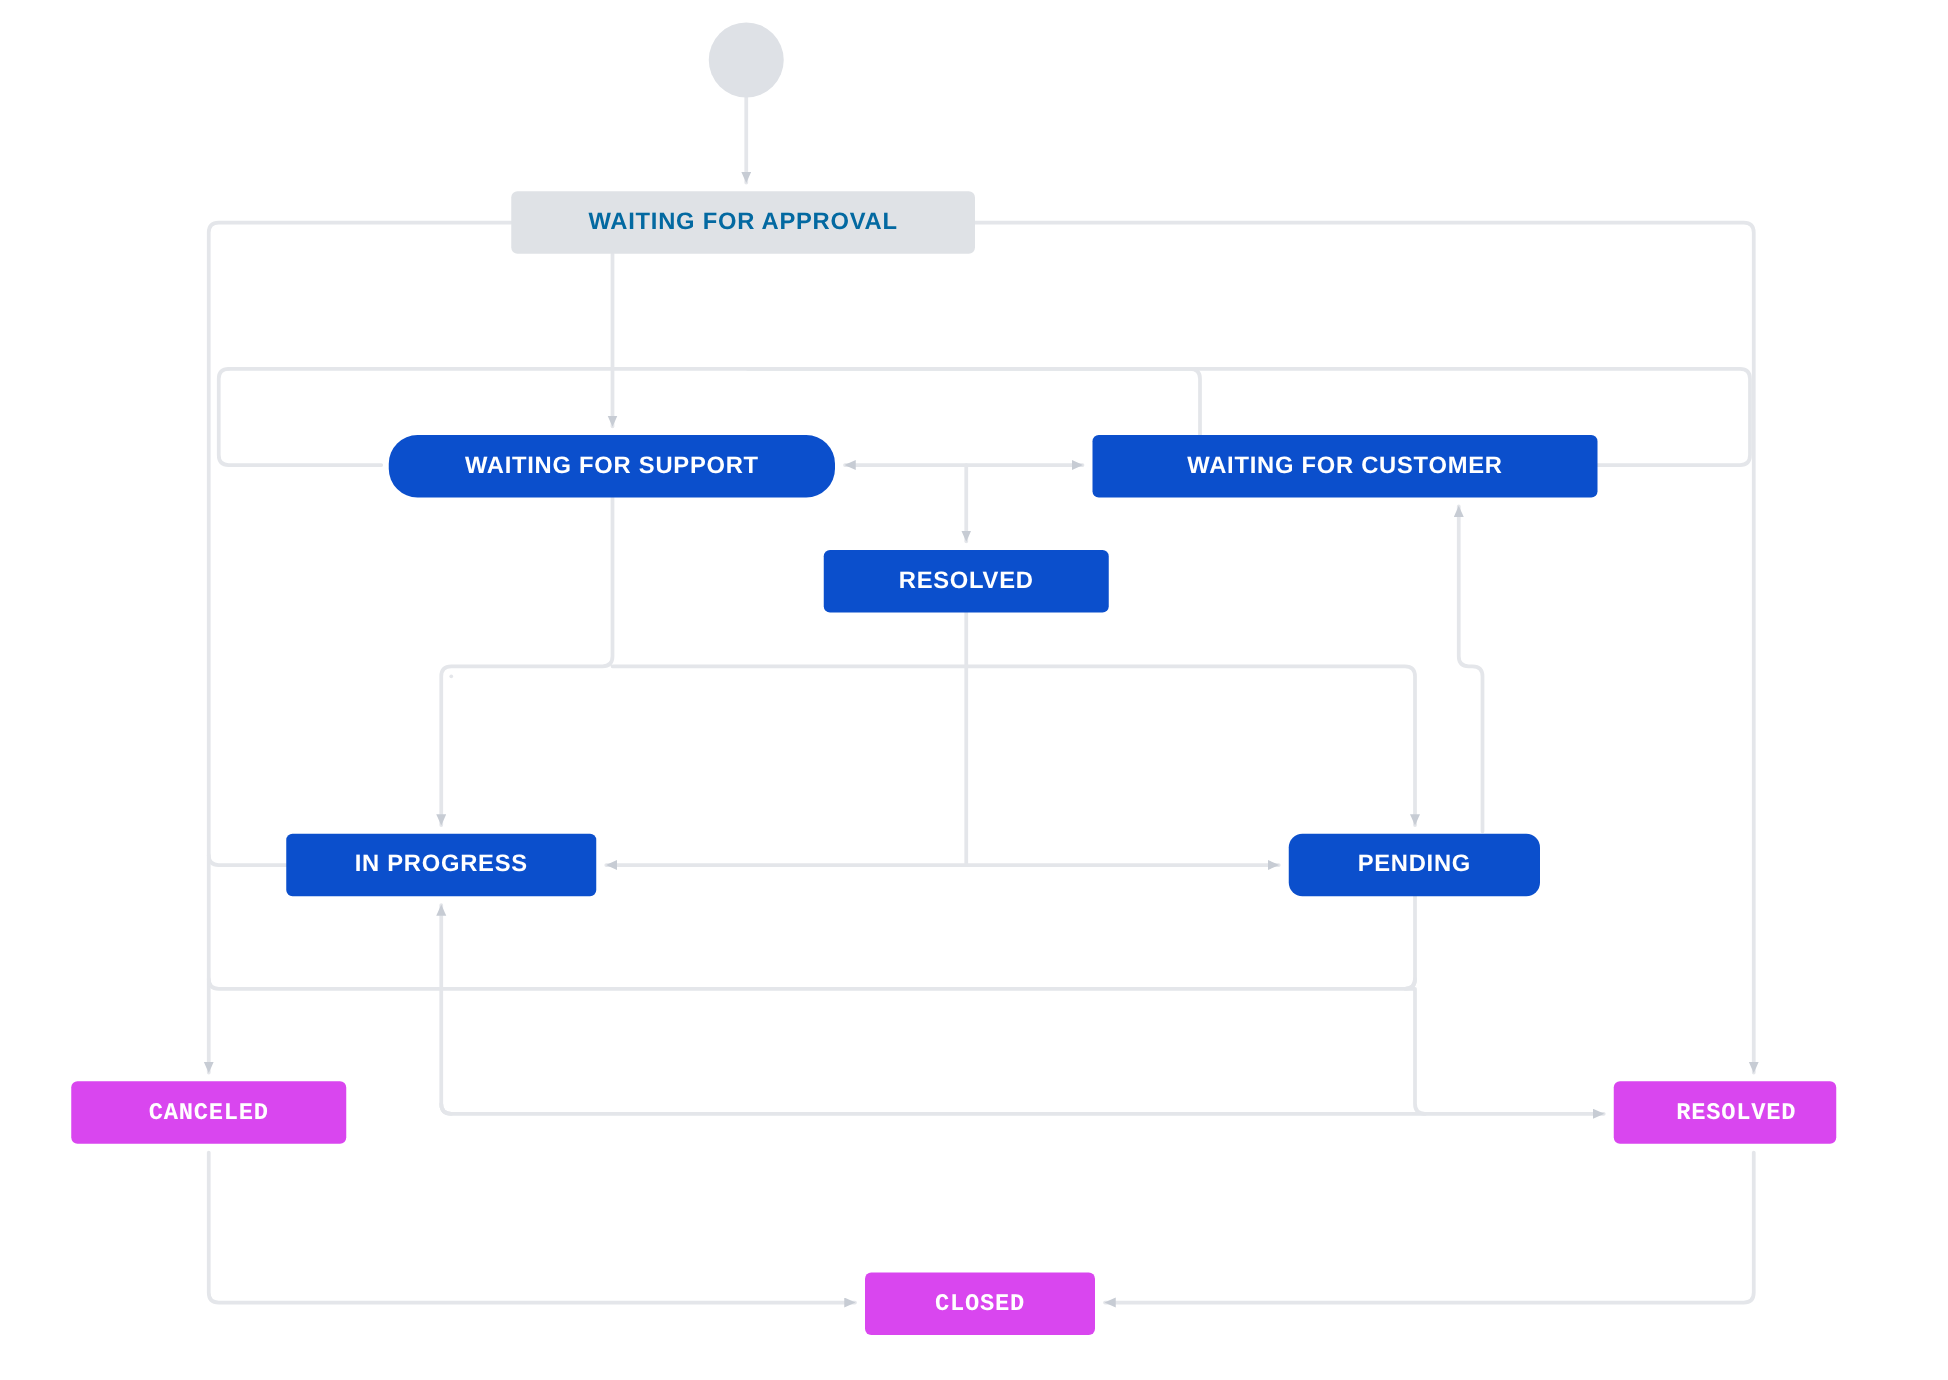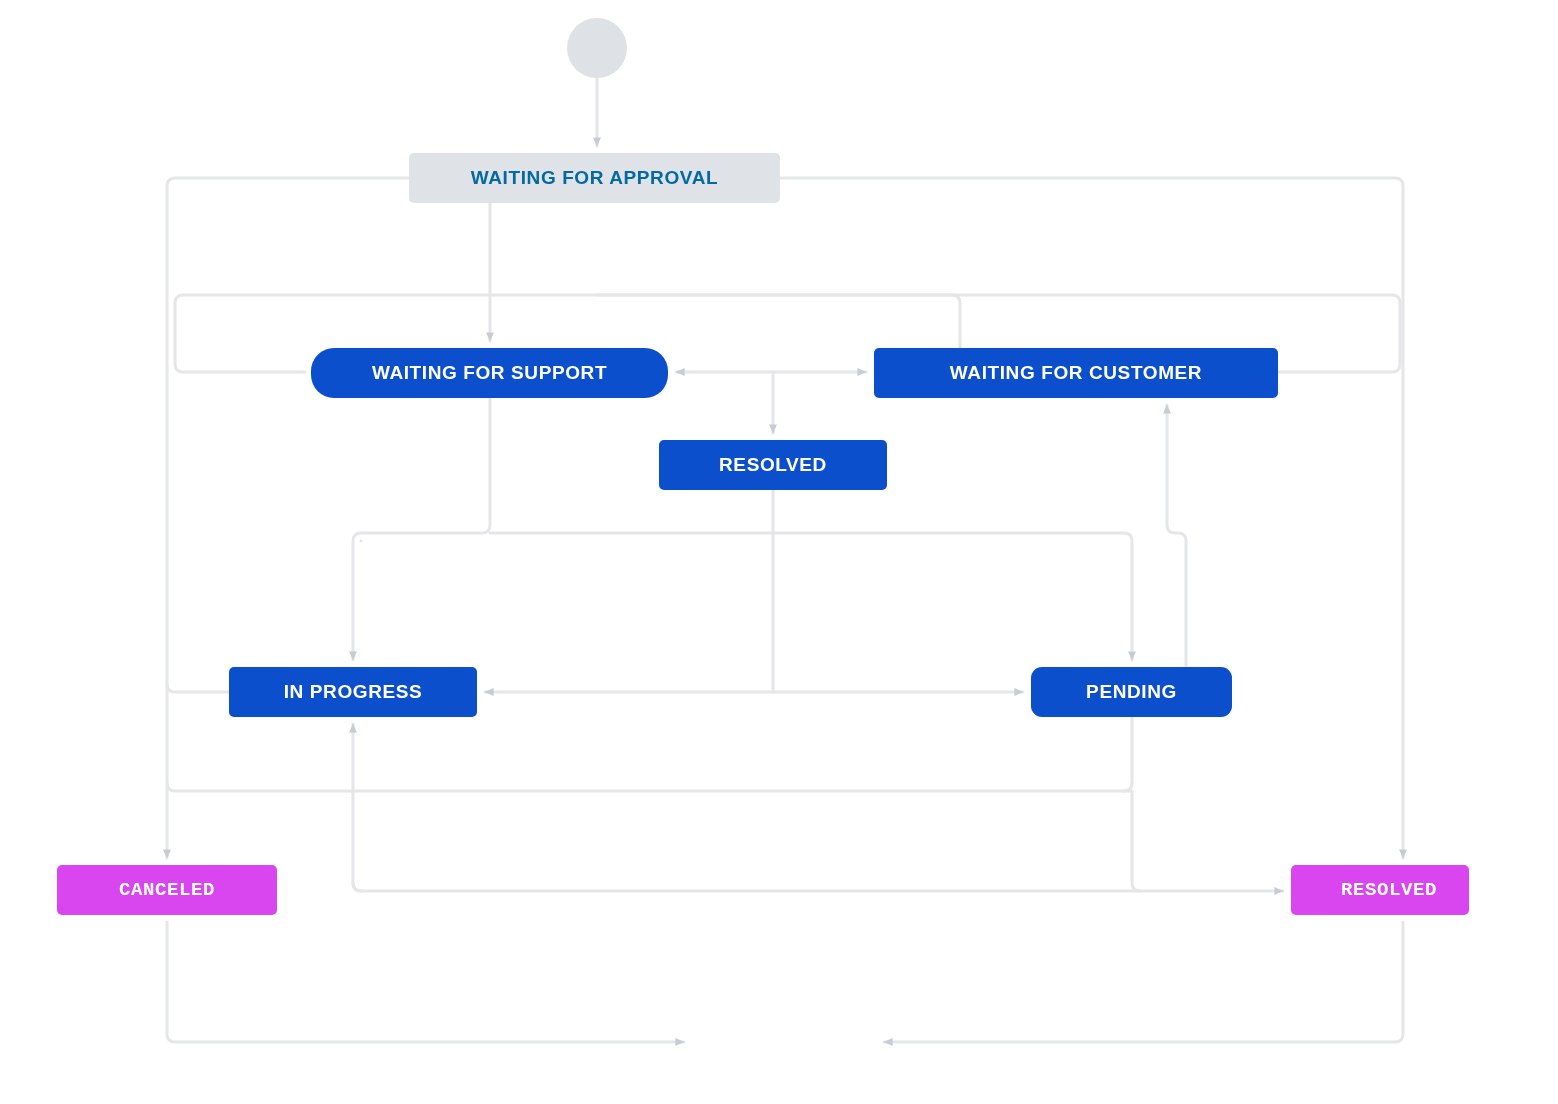--- a/index.html
+++ b/index.html
@@ -130,14 +130,15 @@
   <div class="node status-blue" style="left:659px; top:440px; width:228px; height:50px;">RESOLVED</div>
 
   <div class="node status-blue" style="left:229px; top:667px; width:248px; height:50px;text-align:right;">IN PROGRESS</div>
 
   <div class="node status-blue" style="left:1031px; top:667px; width:201px; height:50px;border-radius:11px;">PENDING</div>
 
   <div class="node status-green" style="left:57px; top:865px; width:220px; height:50px;">CANCELED</div>
 
   <div class="node status-green" style="left:1291px; top:865px; width:178px; height:50px;padding-left:18px;">RESOLVED</div>
 
+  <div class="node status-green" style="left:692px; top:1018px; width:184px; height:50px;">CLOSED</div>
 
 </div>
 
 </body></html>

